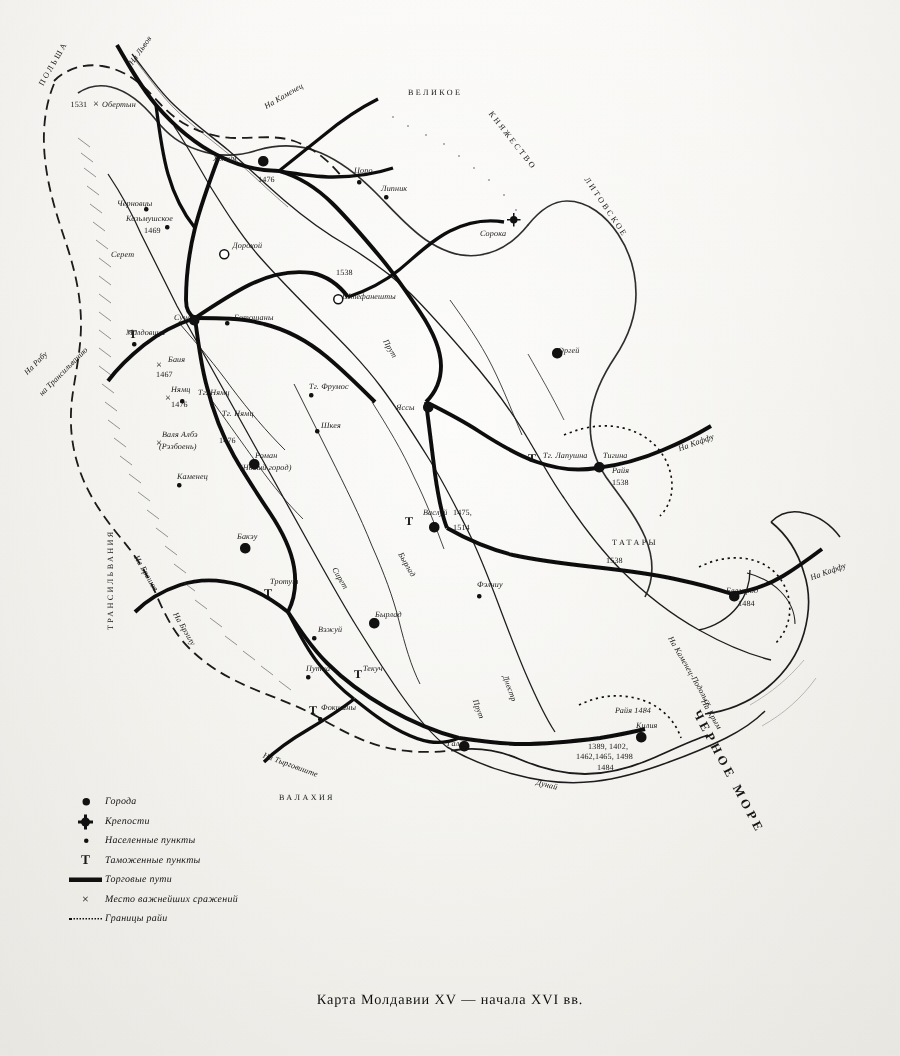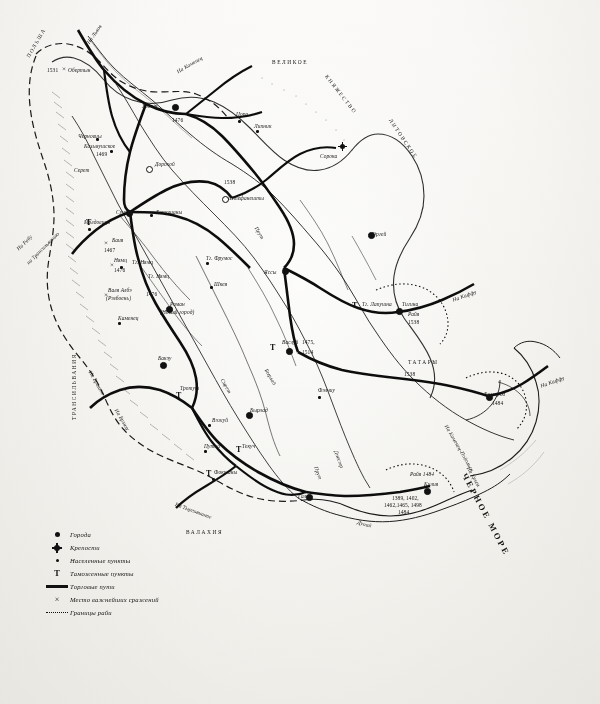--- a/index.html
+++ b/index.html
@@ -442,13 +442,14 @@
       <span class="legend-text">Место важнейших сражений</span>
     </div>
     <div class="legend-row">
       <span class="legend-sym">
           <span class="sym-dots"></span>
         </span>
       <span class="legend-text">Границы райи</span>
     </div>
   </div>
 
+  <div id="caption">Карта Молдавии XV — начала XVI вв.</div>
 </div>
 
 </body></html>

